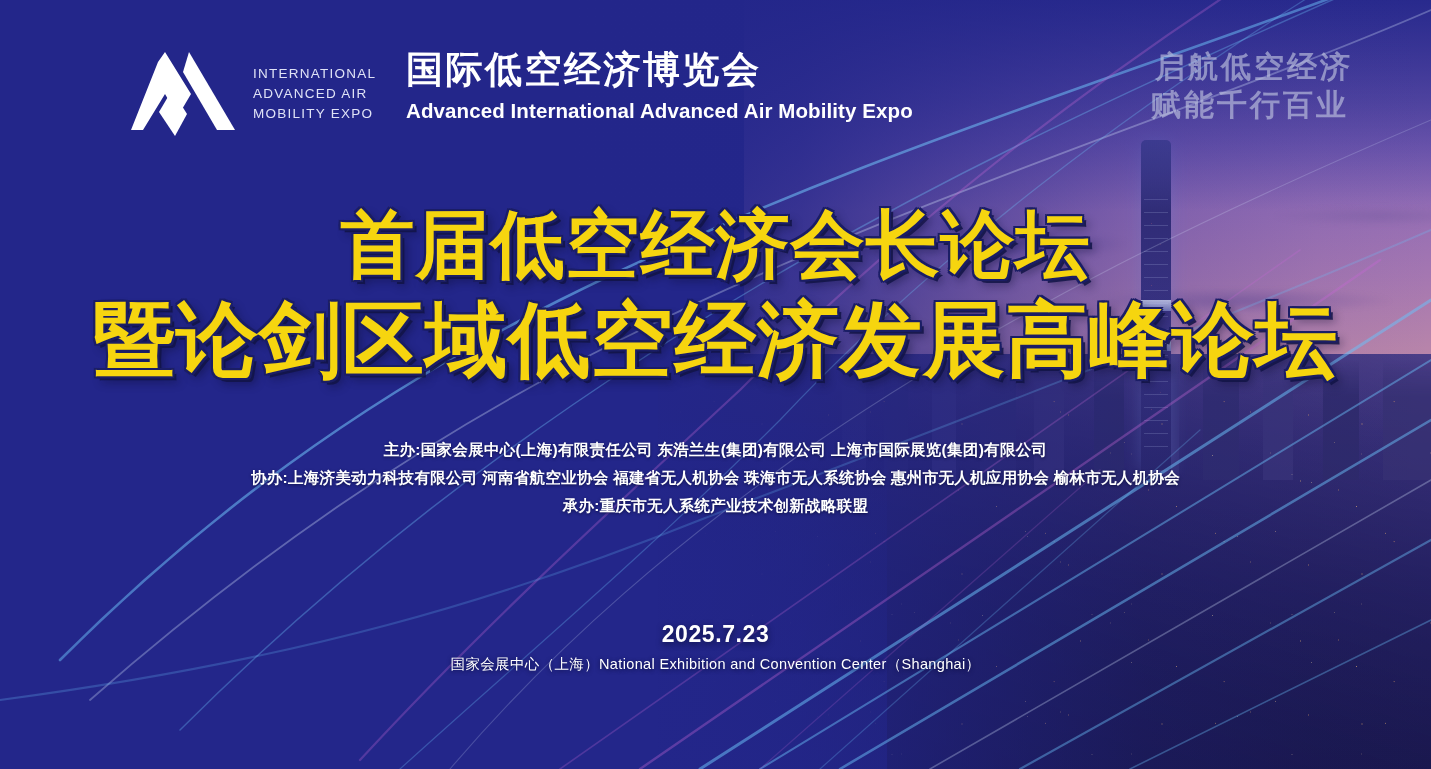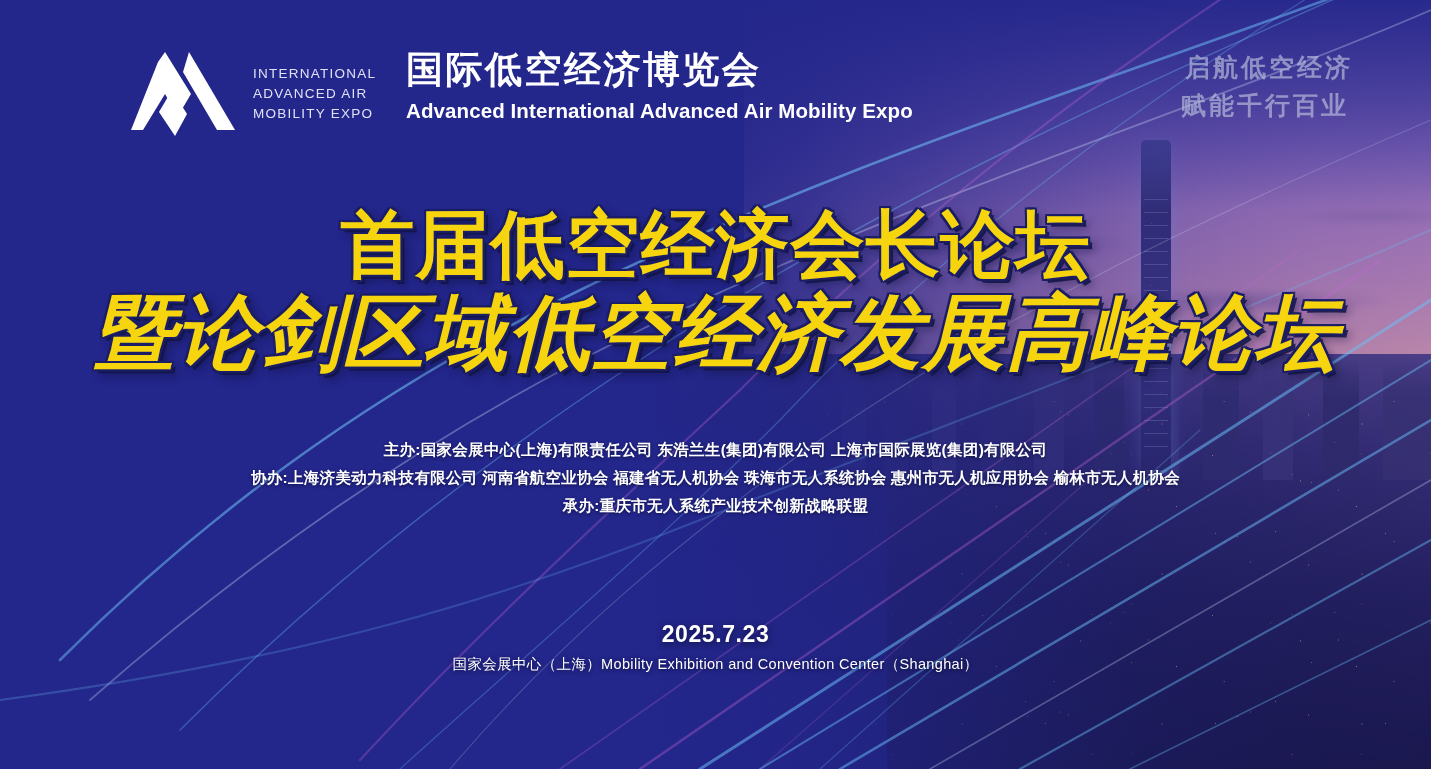--- a/index.html
+++ b/index.html
@@ -132,37 +132,37 @@
   .expo-title .cn{
     color:#ffffff;font-size:37px;font-weight:700;letter-spacing:2.5px;line-height:44px;
     white-space:nowrap;
   }
   .expo-title .en{
     color:#ffffff;font-size:20.5px;font-weight:700;letter-spacing:.1px;line-height:28px;
     margin-top:5px;white-space:nowrap;
   }
   .slogan{
     position:absolute;right:78px;top:48px;text-align:right;
-    font-size:25px;font-weight:700;line-height:38px;letter-spacing:3px;
+    font-size:30px;font-weight:700;line-height:38px;letter-spacing:3px;
     color:rgba(196,200,226,.62);white-space:nowrap;
   }
   .slogan .l2{padding-right:4px;}
 
   
   .forum{position:absolute;left:0;top:204px;width:100%;text-align:center;}
   .forum-line{
     font-weight:700;color:#f6d50f;white-space:nowrap;line-height:1.12;
     text-shadow:
        2px 0 0 #1b1e66, -2px 0 0 #1b1e66, 0 2px 0 #1b1e66, 0 -2px 0 #1b1e66,
        2px 2px 0 #1b1e66, -2px 2px 0 #1b1e66, 2px -2px 0 #1b1e66, -2px -2px 0 #1b1e66,
        4px 4px 0 rgba(18,20,70,.85), 6px 6px 10px rgba(10,10,45,.45);
     letter-spacing:1px;
   }
   .forum-l1{font-size:74px;}
-  .forum-l2{font-size:82px;margin-top:0;font-style:italic;}
+  .forum-l2{font-size:82px;margin-top:7px;}
 
   
   .orgs{position:absolute;left:0;top:436px;width:100%;text-align:center;}
   .org-row{
     color:#ffffff;font-size:15.5px;font-weight:700;line-height:28px;
     letter-spacing:.3px;white-space:nowrap;
     text-shadow:0 1px 3px rgba(12,14,60,.85);
   }
 
   
@@ -272,16 +272,16 @@
   </div>
 
   <div class="orgs">
     <div class="org-row">主办:国家会展中心(上海)有限责任公司  东浩兰生(集团)有限公司  上海市国际展览(集团)有限公司</div>
     <div class="org-row">协办:上海济美动力科技有限公司  河南省航空业协会  福建省无人机协会  珠海市无人系统协会  惠州市无人机应用协会 榆林市无人机协会</div>
     <div class="org-row">承办:重庆市无人系统产业技术创新战略联盟</div>
   </div>
 
   <div class="footer">
     <div class="event-date">2025.7.23</div>
-    <div class="venue">国家会展中心（上海）Mobility Exhibition and Convention Center（Shanghai）</div>
+    <div class="venue">国家会展中心（上海）National Exhibition and Convention Center（Shanghai）</div>
   </div>
 
 </div>
 
 </body></html>

